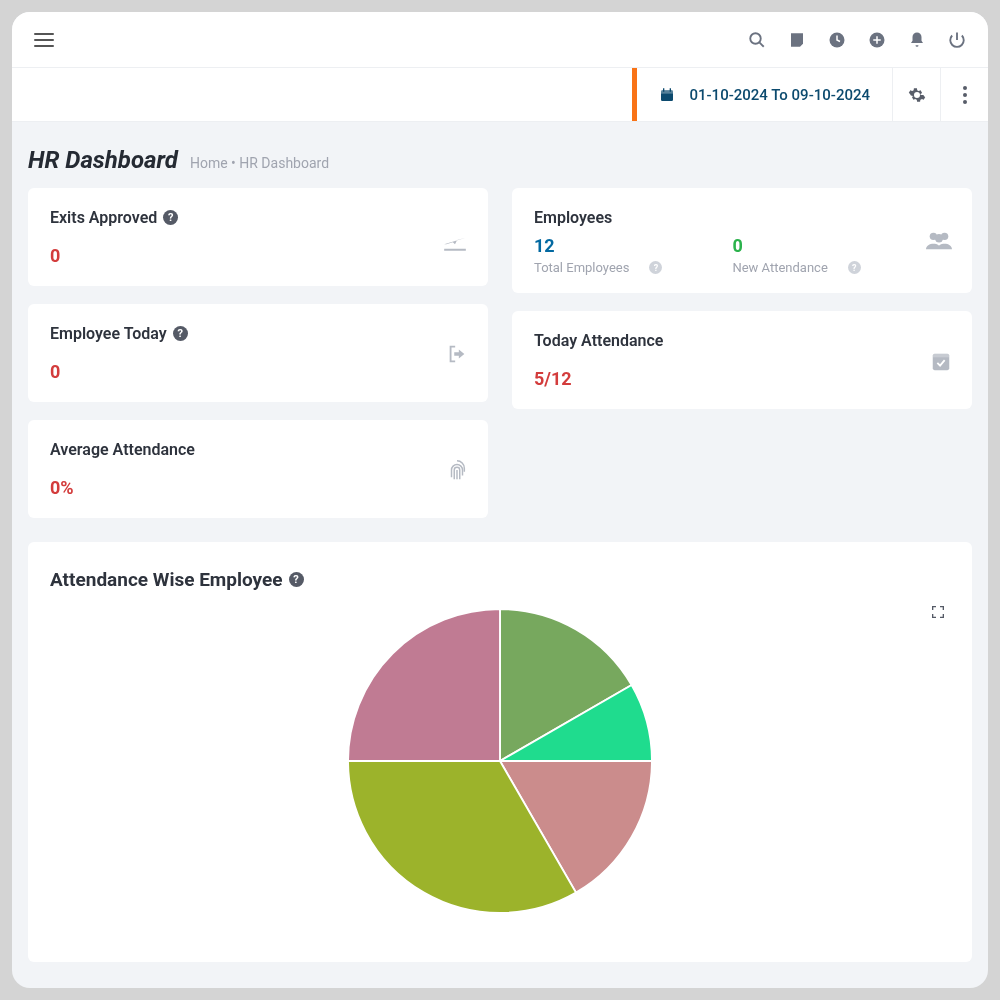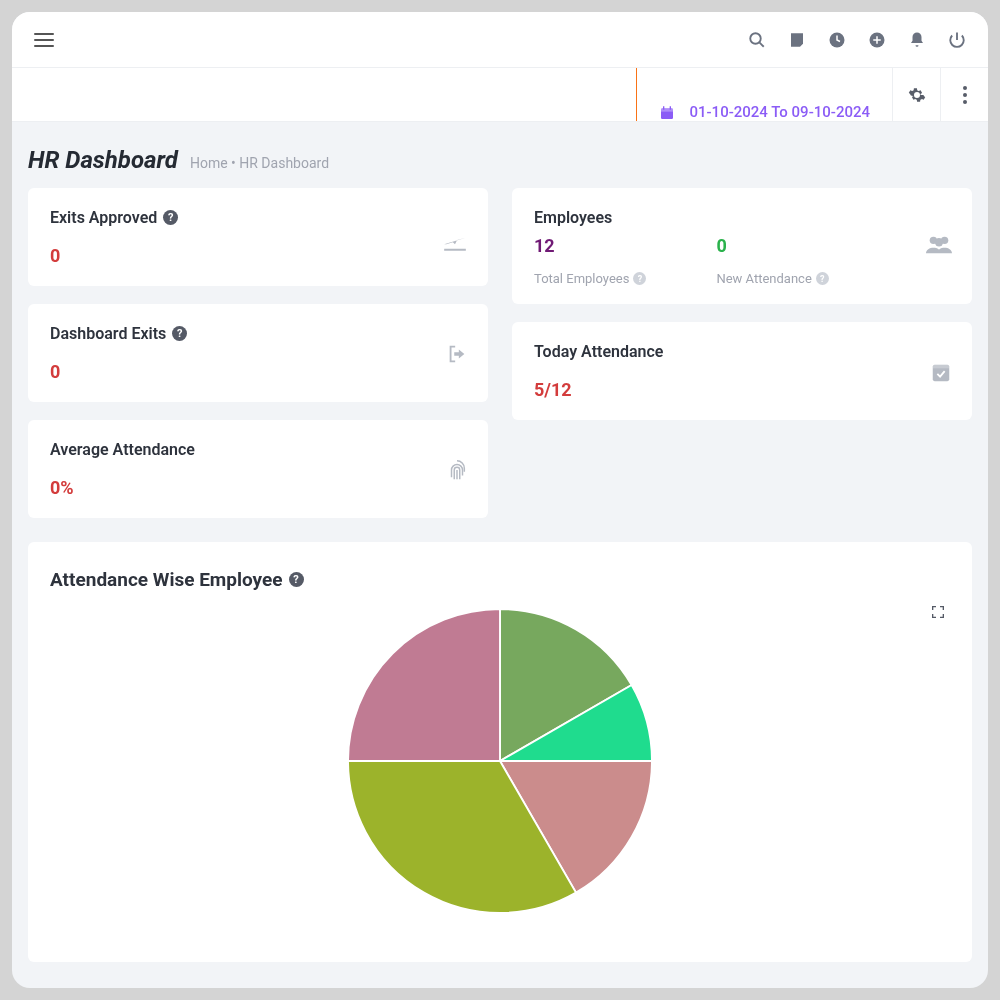--- a/index.html
+++ b/index.html
@@ -58,25 +58,25 @@
 .controlbar {
   background: #fff;
   height: 54px;
   display: flex;
   justify-content: flex-end;
   align-items: stretch;
   border-bottom: 1px solid #edeff2;
 }
 .date-range {
   display: flex;
-  align-items: flex-end;
+  align-items: center;
   gap: 14px;
   padding: 0 22px;
-  border-left: 1px solid #f97316;
-  color: #8b5cf6;
+  border-left: 5px solid #f97316;
+  color: #0c4a6e;
   font-size: 15px;
   font-weight: 500;
 }
 .ctrl-btn {
   width: 48px;
   display: flex;
   align-items: center;
   justify-content: center;
   border-left: 1px solid #edeff2;
   color: #585d69;
@@ -149,29 +149,29 @@
 }
 .emp-row {
   display: flex;
   gap: 70px;
   margin-top: 8px;
 }
 .emp-item .num {
   font-size: 18px;
   font-weight: 700;
 }
-.emp-item .num.blue { color: #701a75; }
+.emp-item .num.blue { color: #0369a1; }
 .emp-item .num.green { color: #2bb24c; }
 .emp-item .lbl {
   font-size: 13px;
   color: #a0a4af;
-  margin-top: 15px;
-  display: flex;
-  align-items: center;
-  gap: 4px;
+  margin-top: 4px;
+  display: flex;
+  align-items: center;
+  gap: 20px;
 }
 .help-small {
   width: 13px;
   height: 13px;
   border-radius: 50%;
   background: #cfd3da;
   color: #fff;
   display: inline-flex;
   align-items: center;
   justify-content: center;
@@ -298,21 +298,21 @@
         <div class="metric-red">0</div>
         <div class="card-icon">
           <svg width="26" height="26" viewBox="0 0 24 24" fill="currentColor">
               <path d="M2 16l20-6-8 2-2 4-2-2-6 2zm0 4h20v2H2z"></path>
             </svg>
         </div>
       </div>
 
       <div class="card">
         <div class="card-title">
-          <span>Dashboard Exits</span>
+          <span>Employee Today</span>
           <span class="help-icon">?</span>
         </div>
         <div class="metric-red">0</div>
         <div class="card-icon">
           <svg width="22" height="22" viewBox="0 0 24 24" fill="currentColor">
               <path d="M10 3H4v18h6v-2H6V5h4zM20 12l-6-5v3h-5v4h5v3z"></path>
             </svg>
         </div>
       </div>
 

